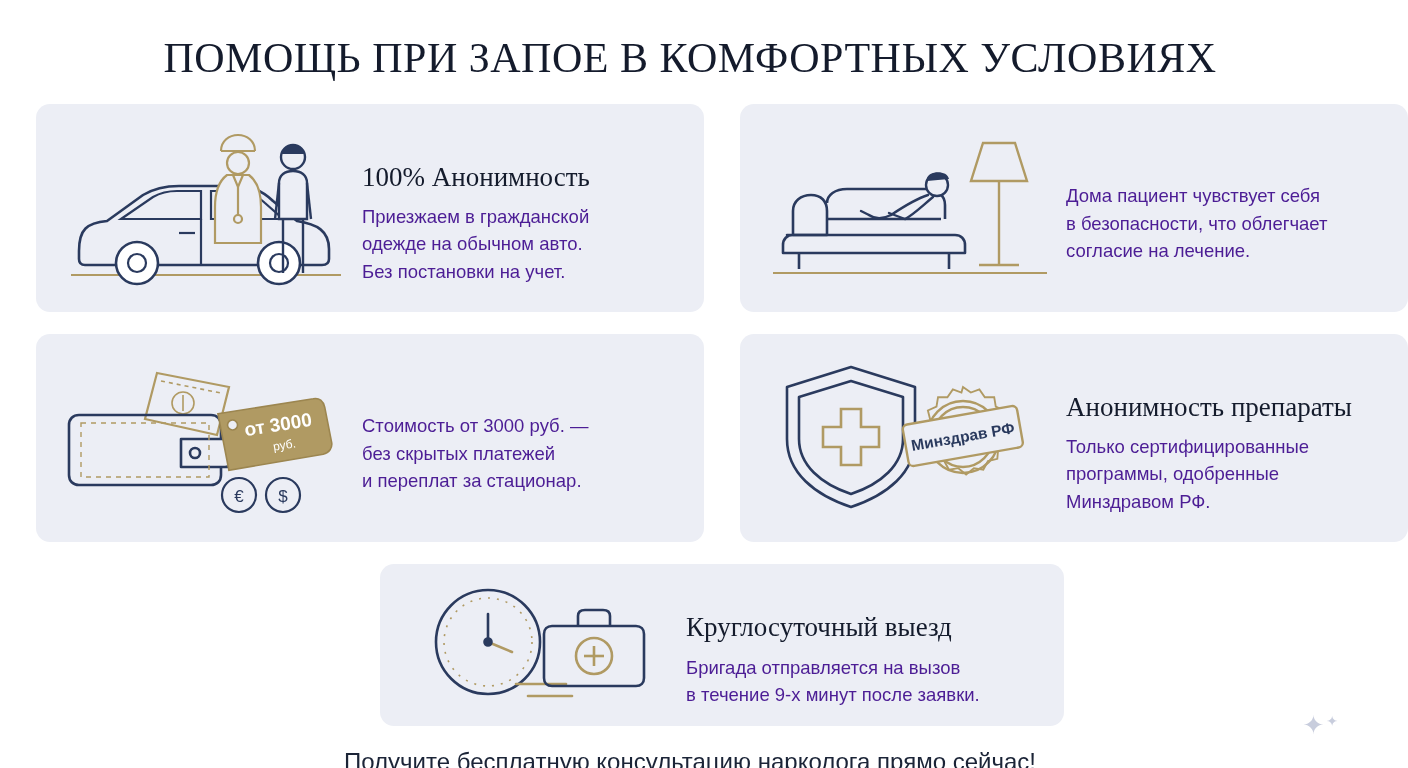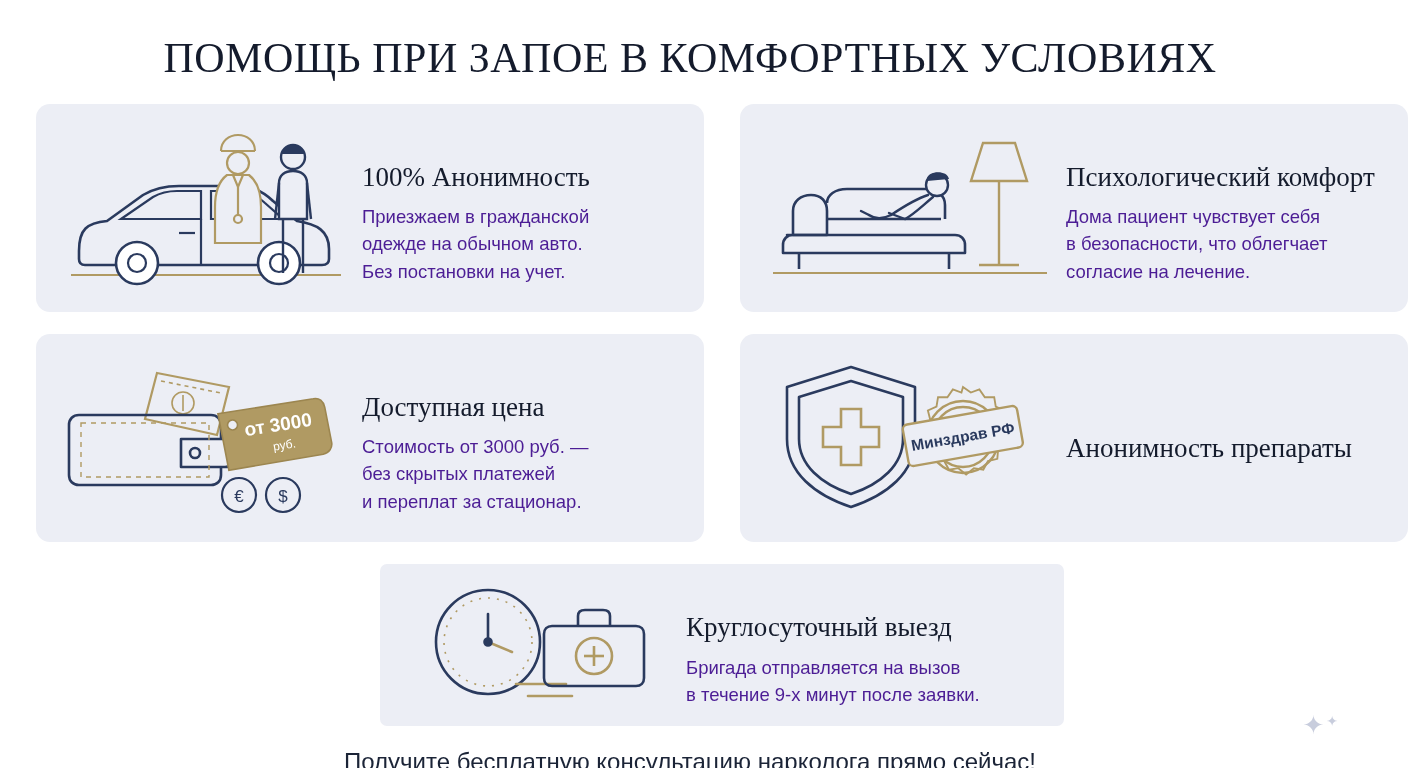--- a/index.html
+++ b/index.html
@@ -56,21 +56,20 @@
     box-sizing: border-box;
     padding: 16px 20px;
     min-height: 208px;
   }
 
   .card.wide-row {
     grid-column: 1 / span 2;
     width: 684px;
     margin: 0 auto;
     min-height: 150px;
-    border-radius: 7px;
   }
 
   .card .art {
     flex: 0 0 auto;
     width: 300px;
     display: flex;
     align-items: center;
     justify-content: center;
   }
   .card.wide-row .art {
@@ -212,22 +211,20 @@
             <path d="M162 56 C162 48 182 46 184 56 L162 58 Z" fill="#2a3a5e" stroke="none"></path>
             <path d="M163 72 C150 76 138 84 126 92"></path>
             <path d="M126 92 C118 96 110 96 104 92"></path>
             <path d="M168 74 C156 84 148 92 140 96"></path>
             <path d="M104 92 L96 88"></path>
             <path d="M140 96 L124 90"></path>
           </g>
         </svg>
       </div>
       <div class="body">
-        <div class="heading">Психологический
-комфорт</div>
         <p class="desc">Дома пациент чувствует себя
 в безопасности, что облегчает
 согласие на лечение.</p>
       </div>
     </div>
 
     <div class="card">
       <div class="art">
         <svg width="290" height="170" viewBox="0 0 290 170" fill="none">
 
@@ -256,21 +253,20 @@
 
           <g>
             <path d="M158 58 L254 48 C260 47 264 51 265 57 L270 92 C271 98 267 103 261 104 L166 115 Z" fill="#b09a63" stroke="#9c8650" stroke-width="1.6" transform="rotate(-3 210 80)"></path>
             <circle cx="172" cy="70" r="5" fill="#eceef5" stroke="#9c8650" stroke-width="1.6" transform="rotate(-3 210 80)"></circle>
             <text x="218" y="78" font-family="Liberation Sans, sans-serif" font-size="19" font-weight="bold" fill="#ffffff" text-anchor="middle" transform="rotate(-9 218 78)">от 3000</text>
             <text x="224" y="96" font-family="Liberation Sans, sans-serif" font-size="12" fill="#ffffff" text-anchor="middle" transform="rotate(-9 224 96)">руб.</text>
           </g>
         </svg>
       </div>
       <div class="body">
-        <div class="heading">Доступная цена</div>
         <p class="desc">Стоимость от 3000 руб. —
 без скрытых платежей
 и переплат за стационар.</p>
       </div>
     </div>
 
     <div class="card">
       <div class="art">
         <svg width="290" height="170" viewBox="0 0 290 170" fill="none">
 
@@ -292,20 +288,23 @@
           </g>
 
           <g transform="rotate(-10 198 84)">
             <rect x="140" y="62" width="116" height="42" rx="5" fill="#eceef5" stroke="#b09a63" stroke-width="2.4"></rect>
             <text x="198" y="89" font-family="Liberation Sans, sans-serif" font-size="15.5" font-weight="bold" fill="#2a3a5e" text-anchor="middle">Минздрав РФ</text>
           </g>
         </svg>
       </div>
       <div class="body">
         <div class="heading">Анонимность препараты</div>
+        <p class="desc">Только сертифицированные
+программы, одобренные
+Минздравом РФ.</p>
       </div>
     </div>
 
     <div class="card wide-row">
       <div class="art">
         <svg width="240" height="130" viewBox="0 0 240 130" fill="none">
 
           <g stroke="#2a3a5e" stroke-width="2.6" fill="none">
             <circle cx="68" cy="62" r="52"></circle>
             <circle cx="68" cy="62" r="44" stroke="#b09a63" stroke-width="1.6" stroke-dasharray="2 7"></circle>

